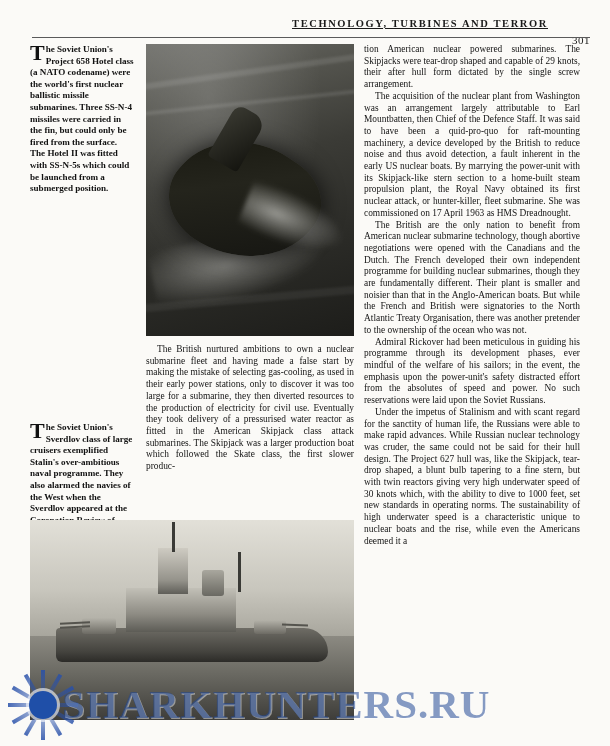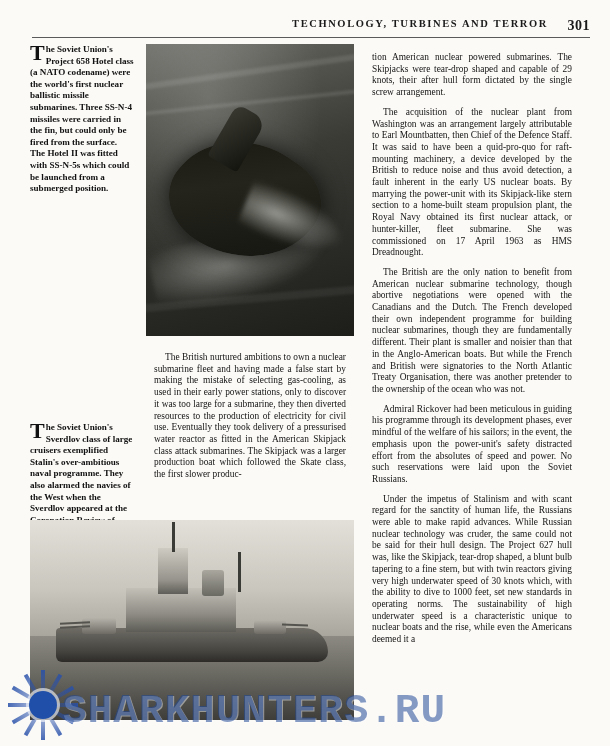--- a/index.html
+++ b/index.html
@@ -41,27 +41,28 @@
   .header-title {
     position: absolute;
     right: 42px;
     top: 0;
     font-family: "Liberation Serif", serif;
     font-size: 10.5px;
     letter-spacing: 1.6px;
     font-weight: bold;
     color: #1a1a1a;
     white-space: nowrap;
+    text-decoration: underline;
   }
   .header-page {
     position: absolute;
     right: 0;
-    top: 0;
-    font-size: 14px;
-    font-weight: bold;
+    top: 16px;
+    font-size: 11px;
+    font-weight: normal;
     letter-spacing: 0.5px;
   }
 
   
   .col-margin {
     position: absolute;
     left: 30px;
     width: 104px;
     top: 44px;
   }
@@ -106,21 +107,21 @@
 
   
   .body-text {
     font-size: 9.4px;
     line-height: 11.7px;
     text-align: justify;
     color: #141414;
     font-family: "Liberation Serif", serif;
   }
   .body-text p {
-    margin: 8px;
+    margin: 0;
     text-indent: 11px;
   }
   .body-text p.noindent {
     text-indent: 0;
   }
 
   
   .photo {
     position: relative;
     overflow: hidden;
@@ -308,22 +309,22 @@
     top: 21px;
     width: 28px;
     height: 28px;
     border-radius: 50%;
     background: #1f4fa8;
     box-shadow: 0 0 0 3px rgba(255,255,255,0.6);
   }
   .wm-text {
     position: absolute;
     left: 62px;
-    top: 20px;
-    font-family: Liberation Mono, monospace;
+    top: 12px;
+    font-family: Liberation Serif, serif;
     font-size: 41px;
     font-weight: bold;
     letter-spacing: 1px;
     color: rgba(34,72,150,0.55);
     text-shadow: 1px 1px 0 rgba(255,255,255,0.45);
     white-space: nowrap;
   }
 </style>
 </head>
 <body>

